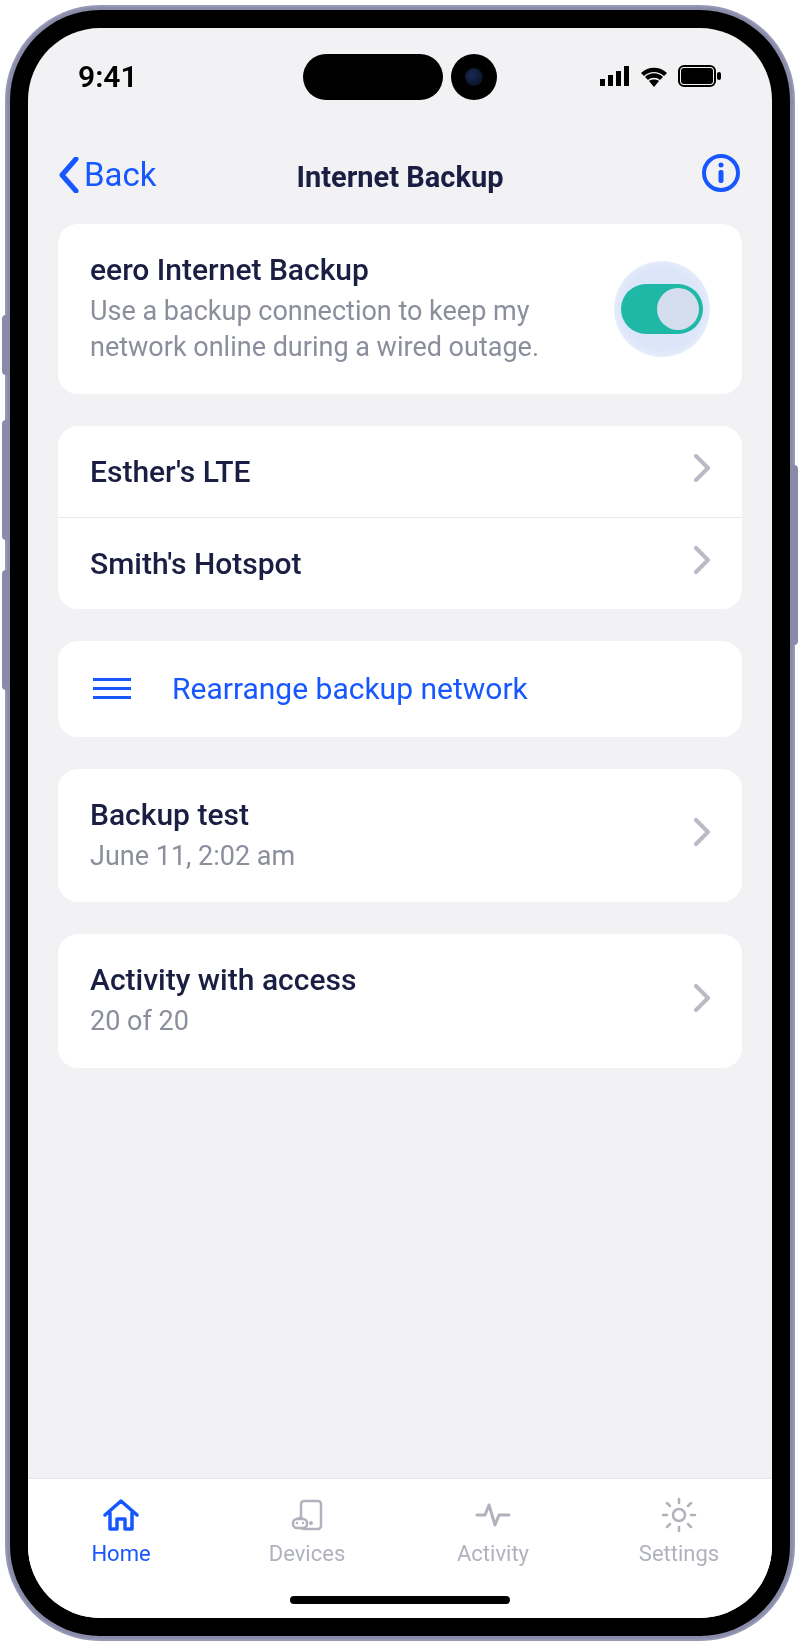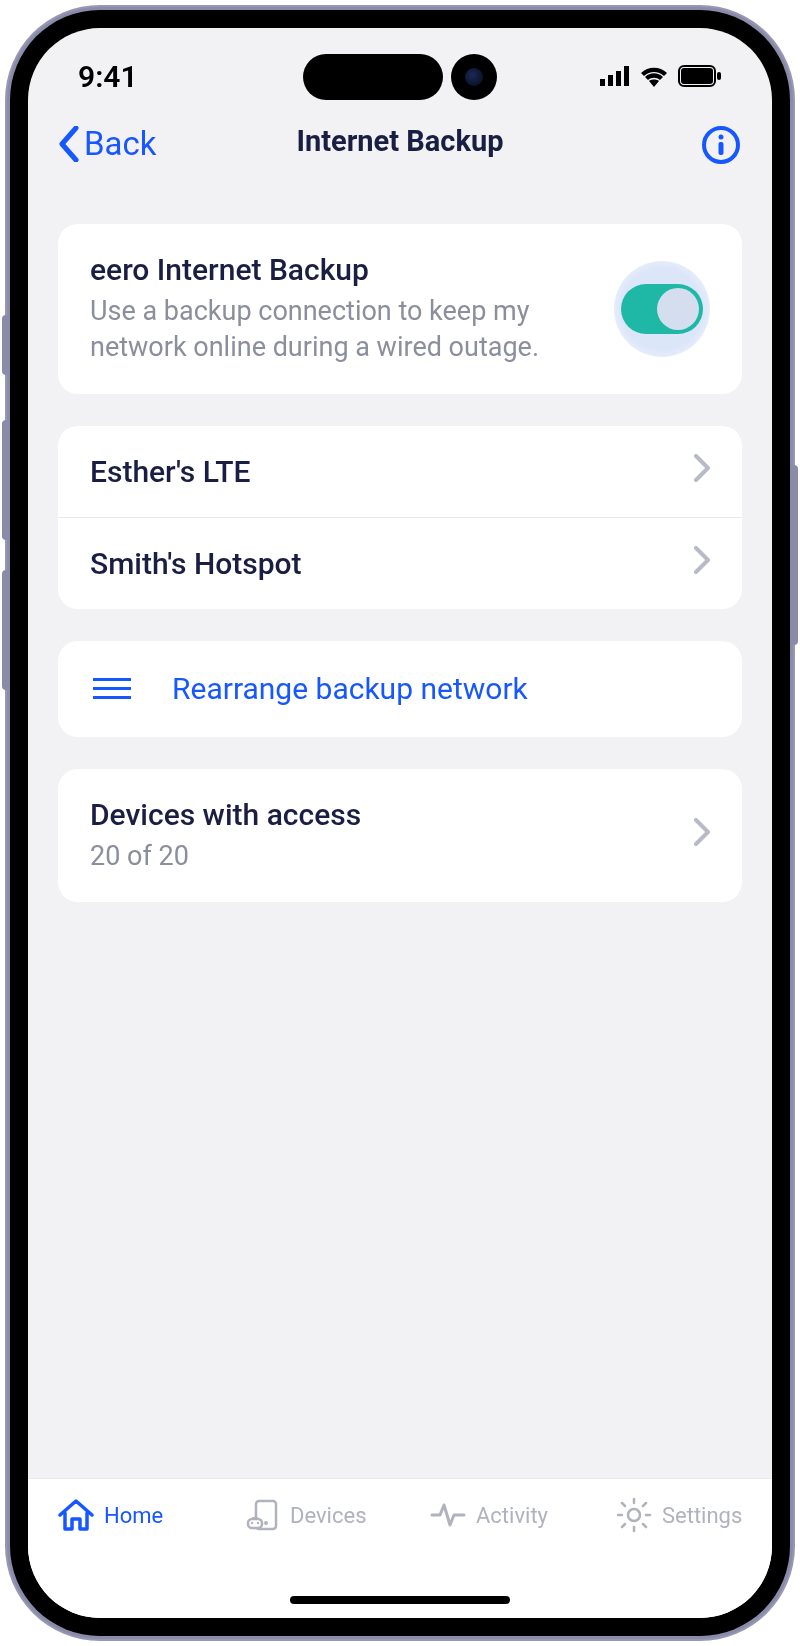--- a/index.html
+++ b/index.html
@@ -88,21 +88,21 @@
     display: flex;
     align-items: center;
     gap: 10px;
   }
   .cell-icon, .wifi-icon, .batt-icon { display: inline-flex; }
 
   
   .nav-header {
     height: 70px;
     display: flex;
-    align-items: flex-start;
+    align-items: flex-end;
     justify-content: space-between;
     padding: 0 30px;
   }
   .back-btn {
     display: flex;
     align-items: center;
     gap: 4px;
     color: #1757ff;
     font-size: 33px;
     font-weight: 400;
@@ -243,28 +243,27 @@
     height: 140px;
     background: #fff;
     border-top: 1px solid #e8e8ec;
     display: flex;
     justify-content: space-around;
     align-items: flex-start;
     padding-top: 18px;
   }
   .tab {
     display: flex;
-    flex-direction: row;
+    flex-direction: column;
     align-items: center;
     gap: 8px;
     color: #b0b2be;
     font-size: 22px;
     width: 25%;
     cursor: pointer;
-    padding-left: 28px;
   }
   .tab.active { color: #1757ff; }
   .tab-icon { width: 40px; height: 36px; display:flex; align-items:center; justify-content:center; }
 
   
   .home-indicator {
     position: absolute;
     bottom: 14px;
     left: 50%;
     transform: translateX(-50%);
@@ -371,25 +370,38 @@
             <div class="reorder-icon">
                 <span></span>
                 <span></span>
                 <span></span>
               </div>
           </div>
           <span>Rearrange backup network</span>
         </div>
       </div>
 
-
       <div class="card">
         <div class="row">
           <div class="row-text">
-            <div class="row-title">Devices with access</div>
+            <div class="row-title">Backup test</div>
+            <div class="row-sub">June 11, 2:02 am</div>
+          </div>
+          <span class="chevron">
+            <svg width="16" height="28" viewBox="0 0 16 28">
+                <path d="M2 2 L14 14 L2 26" stroke="#b8bbc6" stroke-width="4" fill="none" stroke-linecap="round" stroke-linejoin="round"></path>
+              </svg>
+          </span>
+        </div>
+      </div>
+
+      <div class="card">
+        <div class="row">
+          <div class="row-text">
+            <div class="row-title">Activity with access</div>
             <div class="row-sub">20 of 20</div>
           </div>
           <span class="chevron">
             <svg width="16" height="28" viewBox="0 0 16 28">
                 <path d="M2 2 L14 14 L2 26" stroke="#b8bbc6" stroke-width="4" fill="none" stroke-linecap="round" stroke-linejoin="round"></path>
               </svg>
           </span>
         </div>
       </div>
 

